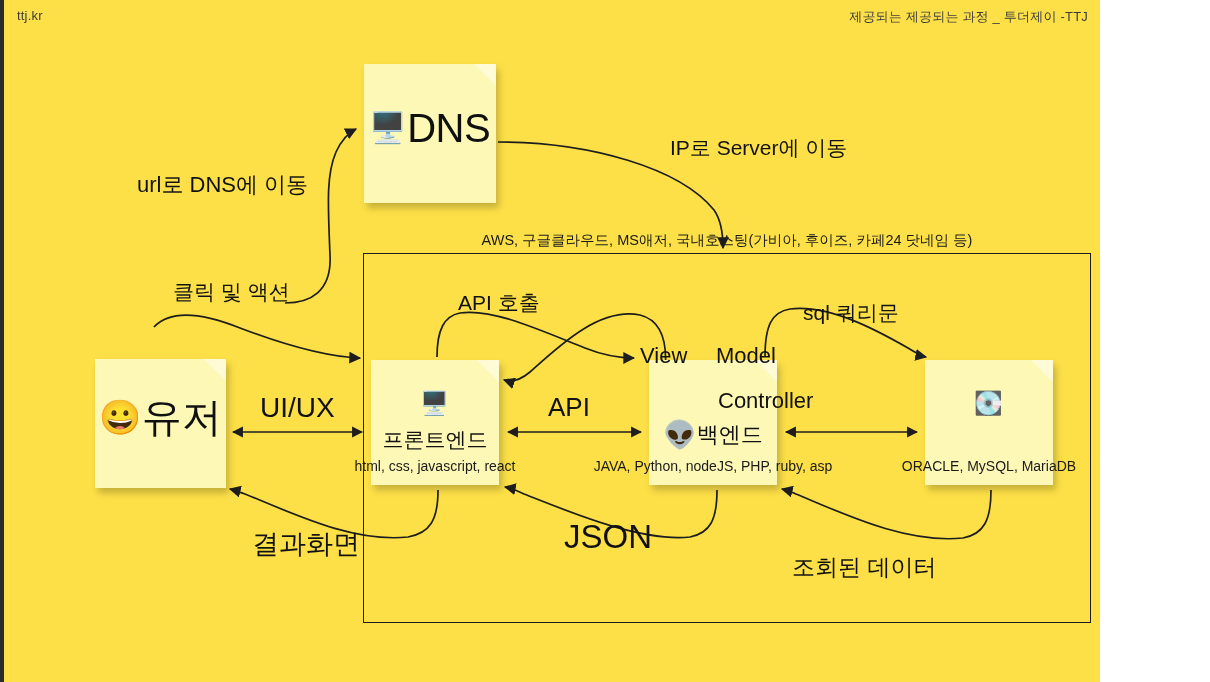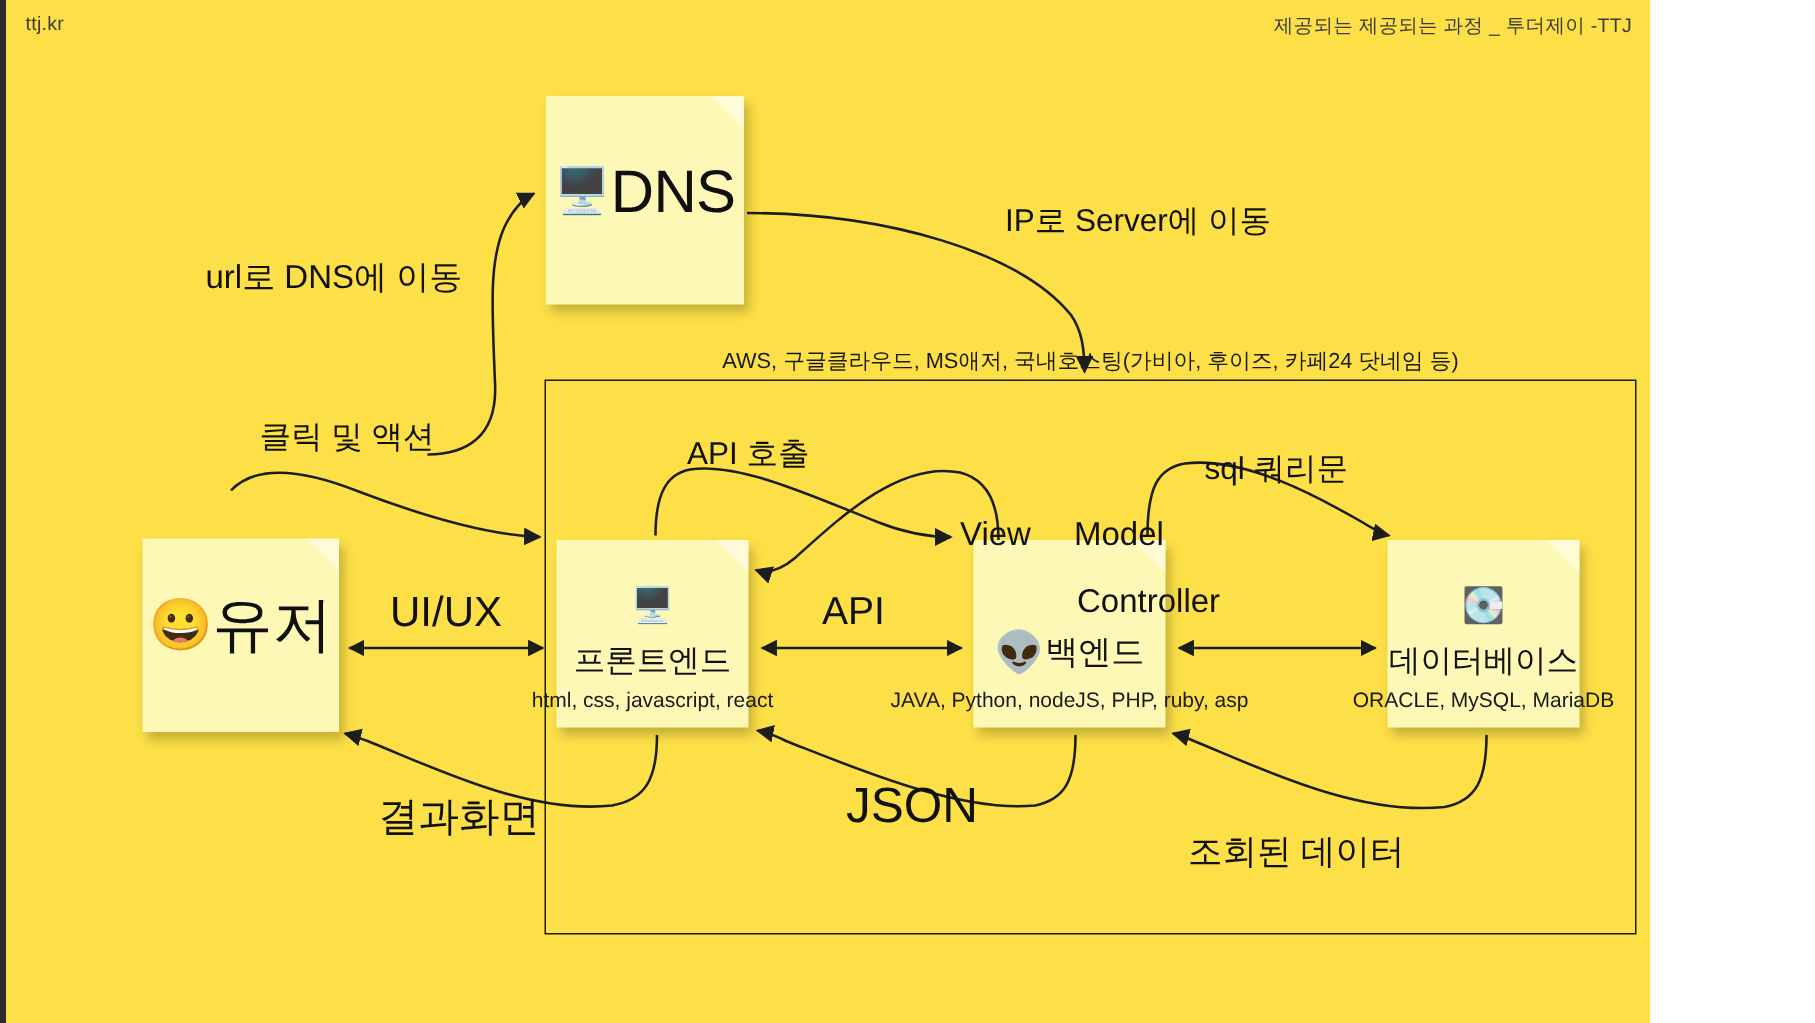--- a/index.html
+++ b/index.html
@@ -228,21 +228,20 @@
     <div class="be-row">
       <span class="be-ico">👽</span>
       <span class="be-label">백엔드</span>
     </div>
     <div class="tier-stack">JAVA, Python, nodeJS, PHP, ruby, asp</div>
   </div>
 
   <div class="note tier-note" id="note-database">
     <span class="fold"></span>
     <div class="tier-ico">💽</div>
-    <div class="tier-name">데이터베이스</div>
     <div class="tier-stack">ORACLE, MySQL, MariaDB</div>
   </div>
 
   <div class="lbl lbl-url">url로 DNS에 이동</div>
   <div class="lbl lbl-click">클릭 및 액션</div>
   <div class="lbl lbl-ipmove">IP로 Server에 이동</div>
   <div class="lbl lbl-apicall">API 호출</div>
   <div class="lbl lbl-sql">sql 쿼리문</div>
   <div class="lbl lbl-view">View</div>
   <div class="lbl lbl-model">Model</div>

